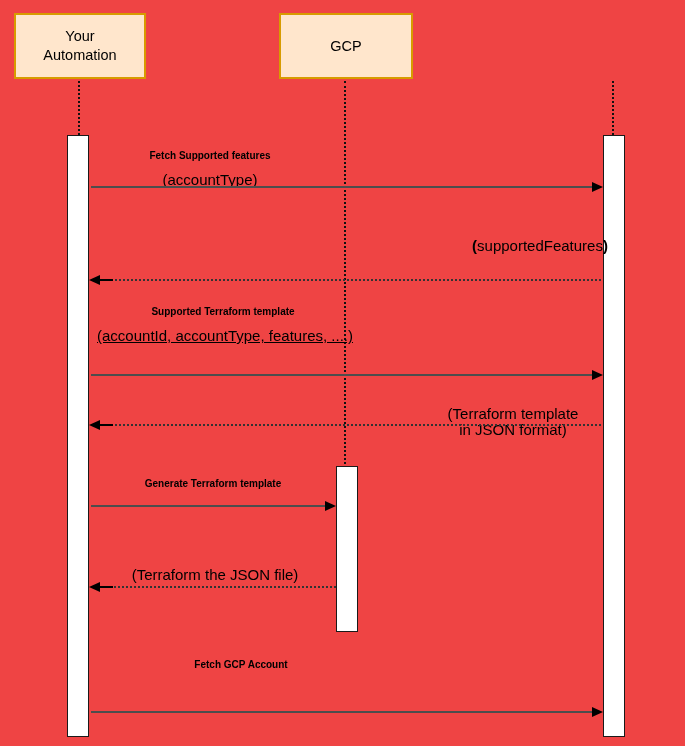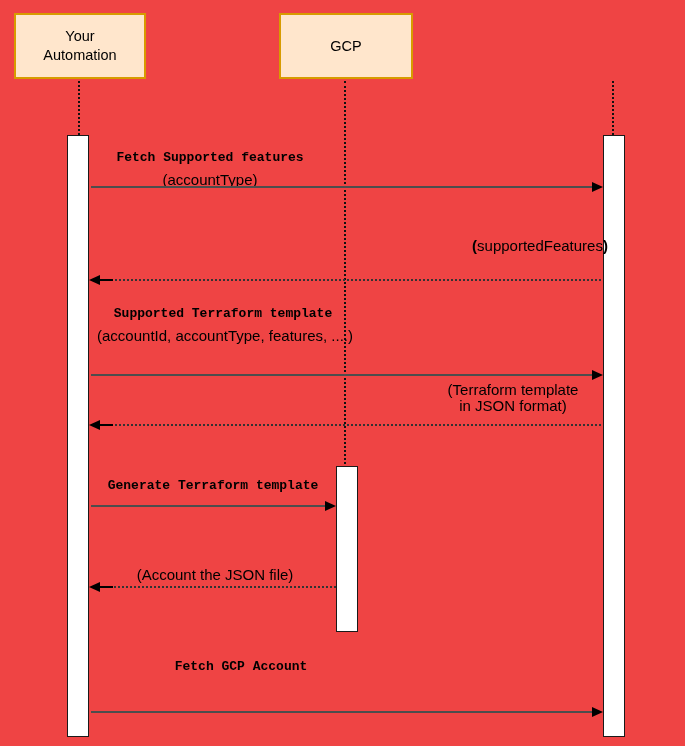--- a/index.html
+++ b/index.html
@@ -69,42 +69,41 @@
   #arrow-3 { left: 91px; top: 374px; width: 510px; }
   #arrow-4 { left: 91px; top: 424px; width: 510px; }
   #arrow-5 { left: 91px; top: 505px; width: 243px; }
   #arrow-6 { left: 91px; top: 586px; width: 245px; }
   #arrow-7 { left: 91px; top: 711px; width: 510px; }
 
   
   .msg-title {
     position: absolute;
     transform: translateX(-50%);
-    font-size: 13px;
+    font-size: 10px;
     font-weight: bold;
     white-space: nowrap;
     text-align: center;
-    font-family: Liberation Mono, monospace;
   }
   .msg-params, .msg-return {
     position: absolute;
     transform: translateX(-50%);
     font-size: 15px;
     white-space: nowrap;
     text-align: center;
     line-height: 16px;
   }
-  .msg-return-multi { white-space: pre-line; }
+  .msg-return-multi { white-space: pre-line; margin-top: 24px; }
   .bold-paren { font-weight: bold; }
 
   #m1-title  { left: 210px; top: 150px; }
   #m1-params { left: 210px; top: 172px; }
   #m2-label  { left: 540px; top: 238px; }
   #m3-title  { left: 223px; top: 306px; }
-  #m3-params { left: 225px; top: 328px; }
+  #m3-params { left: 225px; top: 328px; text-decoration: underline; }
   #m4-label  { left: 513px; top: 382px; }
   #m5-title  { left: 213px; top: 478px; }
   #m6-label  { left: 215px; top: 567px; }
   #m7-title  { left: 241px; top: 659px; }
   #m7-params { left: 240px; top: 677px; }
 </style>
 </head>
 <body>
 
 <div class="canvas">
@@ -148,21 +147,21 @@
   <div class="arrow dotted" id="arrow-4">
     <span class="tail-left"></span>
     <span class="head head-left"></span>
   </div>
 
   <div class="msg-title" id="m5-title">Generate Terraform template</div>
   <div class="arrow solid" id="arrow-5">
     <span class="head head-right"></span>
   </div>
 
-  <div class="msg-return" id="m6-label">(Account the JSON file)</div>
+  <div class="msg-return" id="m6-label">(Terraform the JSON file)</div>
   <div class="arrow dotted" id="arrow-6">
     <span class="tail-left"></span>
     <span class="head head-left"></span>
   </div>
 
   <div class="msg-title" id="m7-title">Fetch GCP Account</div>
   <div class="arrow solid" id="arrow-7">
     <span class="head head-right"></span>
   </div>
 

